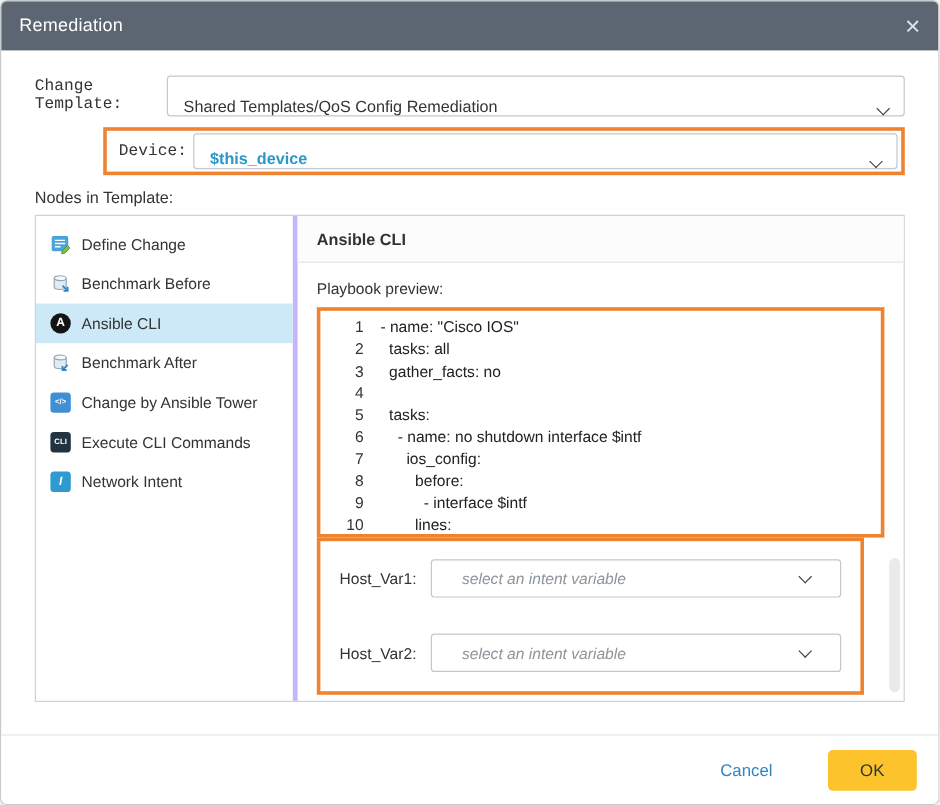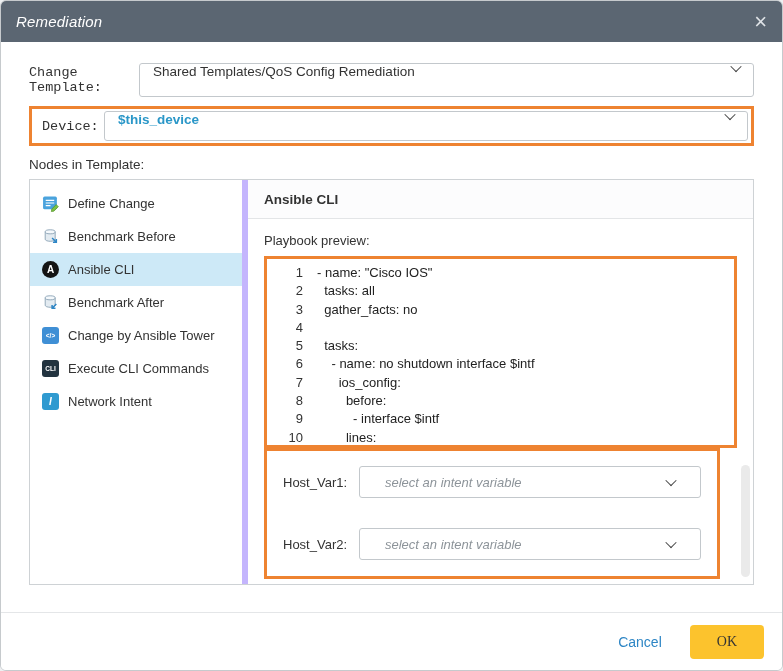--- a/index.html
+++ b/index.html
@@ -23,21 +23,21 @@
   .dlg-header {
     height: 41px;
     background: #5b6672;
     color: #fff;
     display: flex;
     align-items: center;
     justify-content: space-between;
     padding: 0 15px;
     flex: none;
   }
-  .dlg-title { font-size: 15px; font-weight: 400; letter-spacing: .2px; font-style: italic; }
+  .dlg-title { font-size: 15px; font-weight: 400; letter-spacing: .2px; }
   .dlg-close {
     font-size: 22px;
     font-weight: 300;
     color: #dfe3e7;
     cursor: pointer;
     line-height: 1;
   }
   
   .dlg-body {
     flex: 1;
@@ -46,35 +46,36 @@
   }
   .form-row { display: flex; align-items: center; margin-bottom: 9px; }
   .form-label { width: 110px; font-size: 13.5px; color: #333; flex: none; font-family: Liberation Mono, monospace; }
   .select-box {
     flex: 1;
     height: 34px;
     border: 1px solid #c3c8cc;
     border-radius: 3px;
     background: #fff;
     display: flex;
-    align-items: flex-start;
+    align-items: flex-end;
     justify-content: space-between;
     padding: 0 13px;
     font-size: 13.5px;
     cursor: pointer;
   }
   .chev {
     width: 8px; height: 8px;
     border-right: 1.6px solid #444;
     border-bottom: 1.6px solid #444;
     transform: rotate(45deg) translate(-1px,-1px);
     flex: none;
     margin-left: 10px;
   }
   .device-row {
+    margin-left: 57px;
     border: 3px solid #ee8331;
     display: flex;
     align-items: center;
     padding: 0 3px 0 10px;
     height: 40px;
     margin-bottom: 11px;
   }
   .device-label { width: 62px; font-size: 13.5px; flex: none; }
   .device-row .select-box { border-color: #c3c8cc; height: 30px; font-weight: bold; }
   .device-value { color: #2a97c8; }
@@ -82,21 +83,21 @@
   
   .main-box {
     border: 1px solid #ced2d5;
     height: 406px;
     display: flex;
     background: #fff;
   }
   .node-list {
     width: 218px;
     flex: none;
-    border-right: 6px solid #c4b5fd;
+    border-right: 4px solid #c4b5fd;
     padding-top: 7px;
   }
   .node-item {
     height: 33px;
     display: flex;
     align-items: center;
     gap: 9px;
     padding: 0 12px;
     font-size: 13px;
     color: #333;
@@ -191,22 +192,23 @@
   }
   .cancel-link { color: #2e86c5; font-size: 14px; cursor: pointer; }
   .ok-button {
     background: #fcc32d;
     border: none;
     border-radius: 4px;
     height: 34px;
     padding: 0 27px;
     font-size: 14px;
     color: #333;
-    font-family: Liberation Serif, serif;
-    cursor: pointer;
+    font-family: Liberation Sans, sans-serif;
+    cursor: pointer;
+    margin-left: 18px;
   }
 </style>
 </head>
 <body>
 
 <div class="dialog">
 
   <div class="dlg-header">
     <span class="dlg-title">Remediation</span>
     <span class="dlg-close">×</span>

